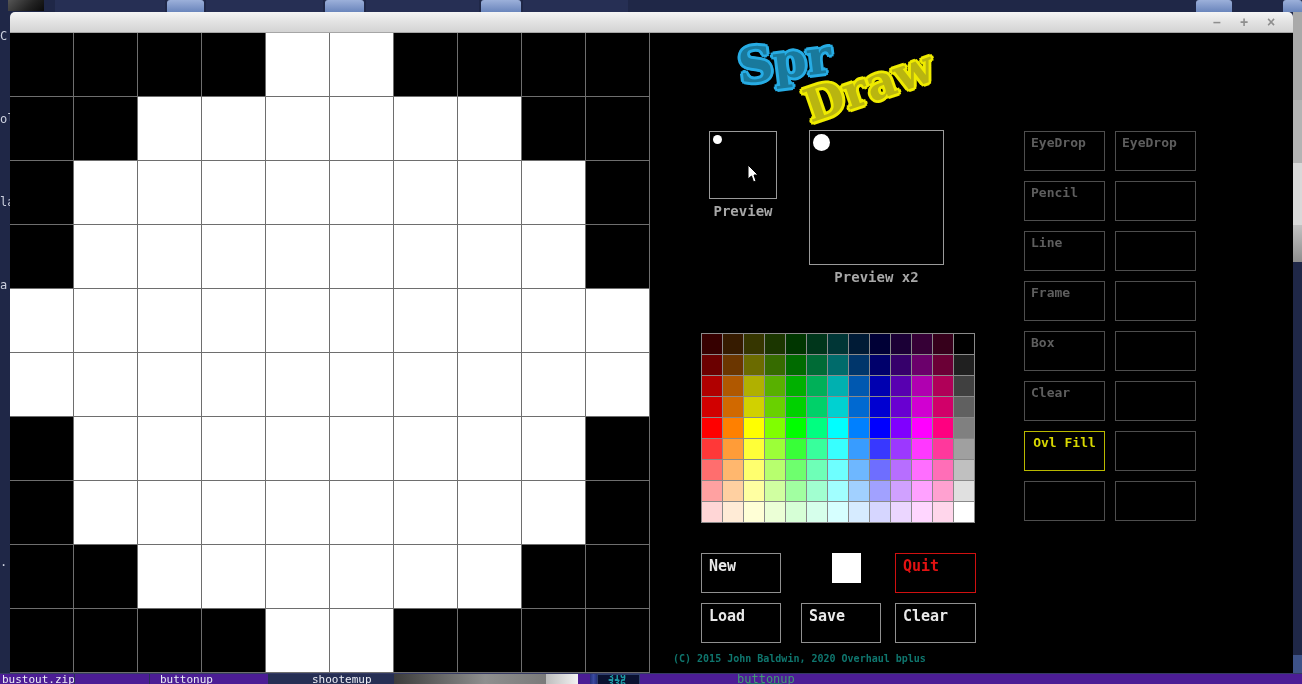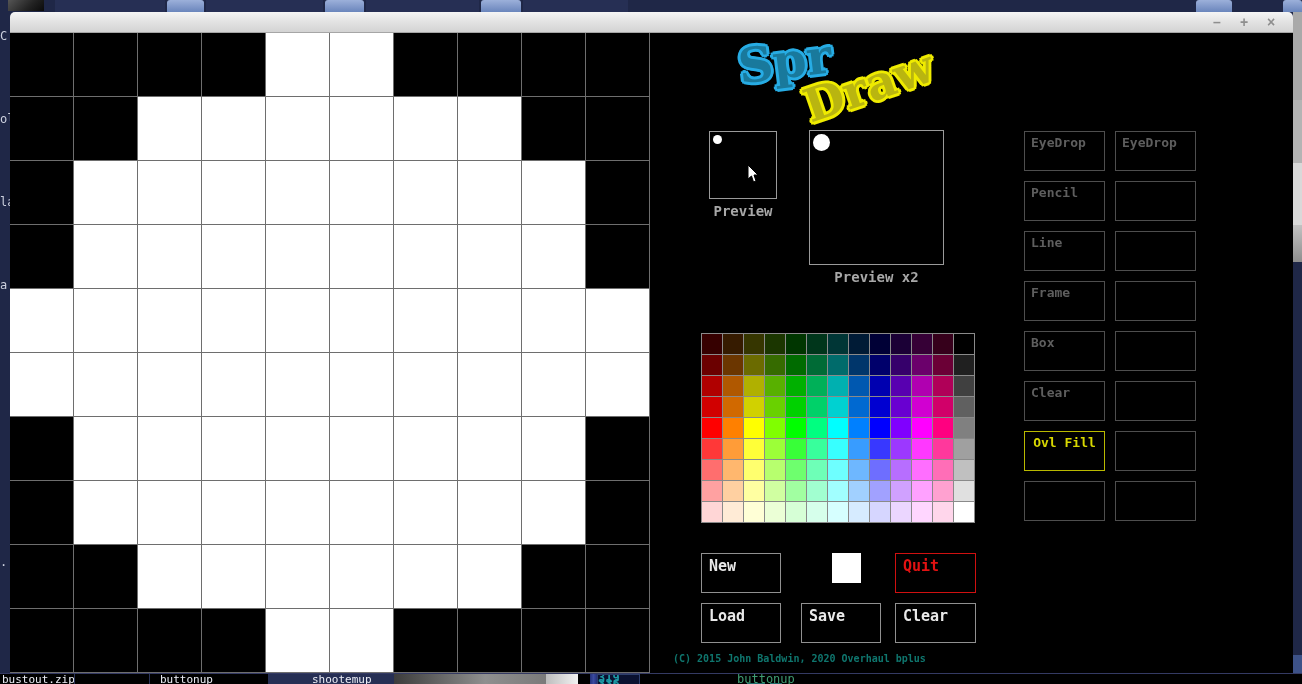--- a/index.html
+++ b/index.html
@@ -59,33 +59,33 @@
   .tool-btn.selected{border-color:#b9b900;color:#d8d800;text-align:center;}
   
   .action-btn{position:absolute;border:1px solid #909090;color:#e9e9e9;
               font-size:15px;font-weight:bold;padding:3px 7px;background:#000;}
   .action-btn.danger{border-color:#d01010;color:#e21212;}
   #current-swatch{position:absolute;left:822px;top:520px;width:29px;height:30px;}
   #copyright{position:absolute;left:663px;top:620px;color:#0f766e;
              font-size:10px;font-weight:bold;white-space:nowrap;}
   
   #taskbar{position:absolute;left:0;top:673px;width:1302px;height:11px;
-           background:#000000;border-top:1px solid #343a63;overflow:hidden;}
+           background:#4c1d95;border-top:1px solid #343a63;overflow:hidden;}
   .task-item{position:absolute;top:0;color:#eceef6;font-size:11px;line-height:11px;white-space:nowrap;}
   .task-div{position:absolute;top:0;width:1px;height:11px;background:#2a3358;}
   #task-active{position:absolute;left:268px;top:0;width:126px;height:11px;background:#262f54;}
   #task-gray{position:absolute;left:394px;top:0;width:152px;height:11px;
              background:linear-gradient(90deg,#3c3c3c,#8f8f8f 60%,#7a7a7a);}
   #task-light{position:absolute;left:546px;top:0;width:32px;height:11px;
               background:linear-gradient(90deg,#bdbdbd,#f2f2f2);}
   #task-bluebar{position:absolute;left:590px;top:0;width:7px;height:11px;
                 background:linear-gradient(90deg,#23307a,#3a4aa0 50%,#23307a);}
   #coord-box{position:absolute;left:597px;top:0;width:43px;height:11px;background:#0a1130;
-             border:1px solid #2e3f6e;color:#1d9aa5;font-size:12px;line-height:6px;
-             overflow:hidden;font-weight:bold;}
+             border:1px solid #2e3f6e;color:#1d9aa5;font-size:10px;line-height:6px;
+             padding-left:10px;overflow:hidden;font-weight:bold;}
   #status-word{position:absolute;left:737px;top:0;color:#3f9d72;font-size:12px;
                line-height:10px;font-weight:normal;}
   .frag-bar{position:absolute;top:9px;height:2px;background:#1e6a6a;}
 </style>
 </head>
 <body>
 
 <div id="desktop">
 
   <div class="top-block" style="left:55px;width:110px;"></div>

